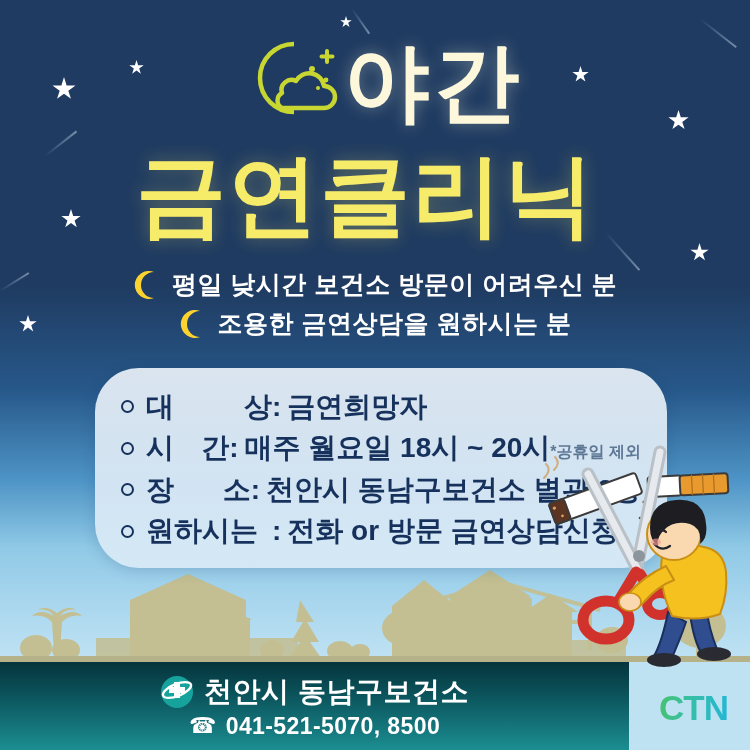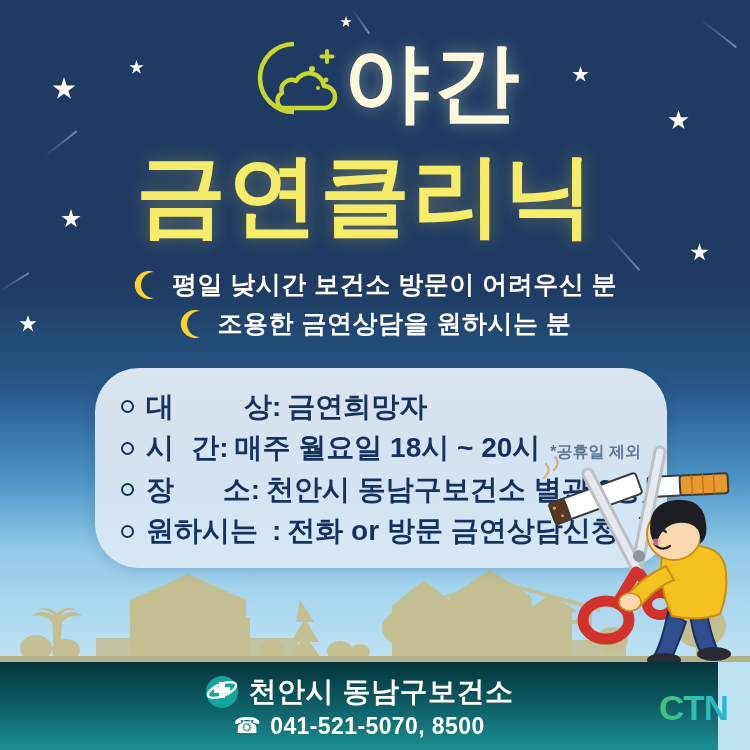--- a/index.html
+++ b/index.html
@@ -90,32 +90,31 @@
   .row-label { display: inline-block; }
   .row-label.w-spread {
     width: 126px;
     display: inline-flex; justify-content: space-between;
   }
   .row-label.w-plain { width: 126px; }
   .row-colon { margin: 0 6px 0 0; }
   .row-value { }
   .row-note {
     font-size: 16px; font-weight: 700; color: #5d7795;
-    margin-left: 10px;
   }
 
   
   .skyline { position: absolute; left: 0; bottom: 88px; width: 750px; height: 110px; }
 
   
   .character { position: absolute; right: 0px; bottom: 76px; width: 210px; height: 230px; }
 
   
   .footer {
-    position: absolute; left: 0; bottom: 0; width: 718px; height: 88px;
+    position: absolute; left: 0; bottom: 0; width: 629px; height: 88px;
     background: linear-gradient(to bottom, #05343c 0%, #0d5a62 45%, #1b8e91 100%);
     display: flex; flex-direction: column;
     align-items: center; justify-content: center; gap: 2px;
   }
   .footer-org {
     display: flex; align-items: center; gap: 10px;
     font-size: 28px; font-weight: 800; color: #ffffff;
     letter-spacing: .5px;
   }
   .health-logo { width: 34px; height: 34px; flex: none; }

